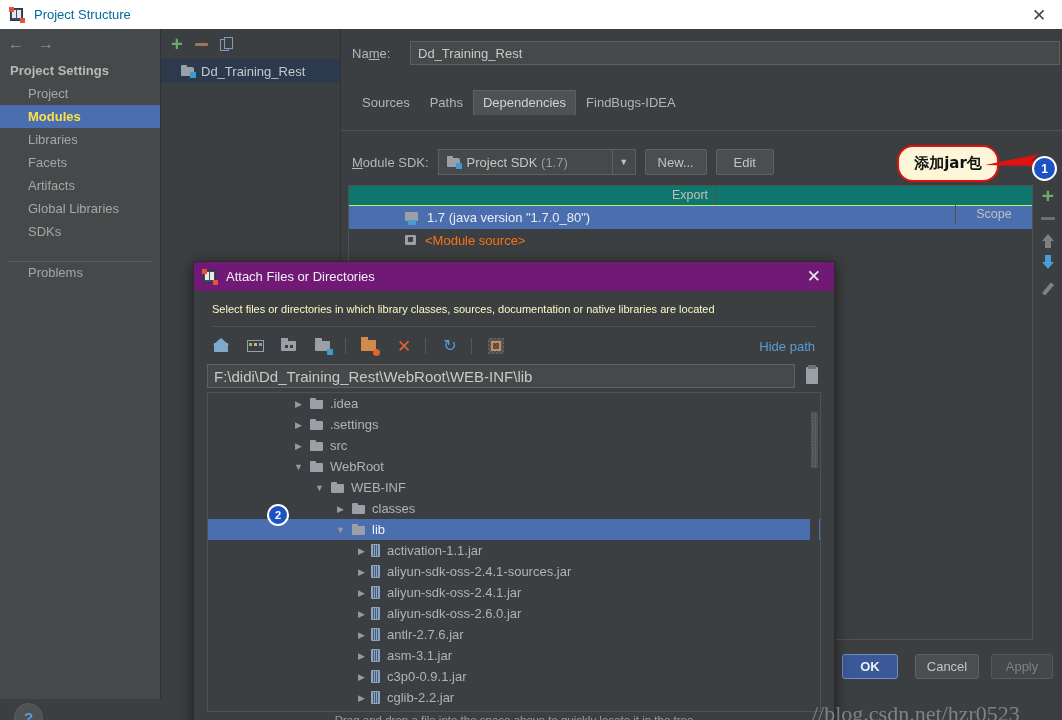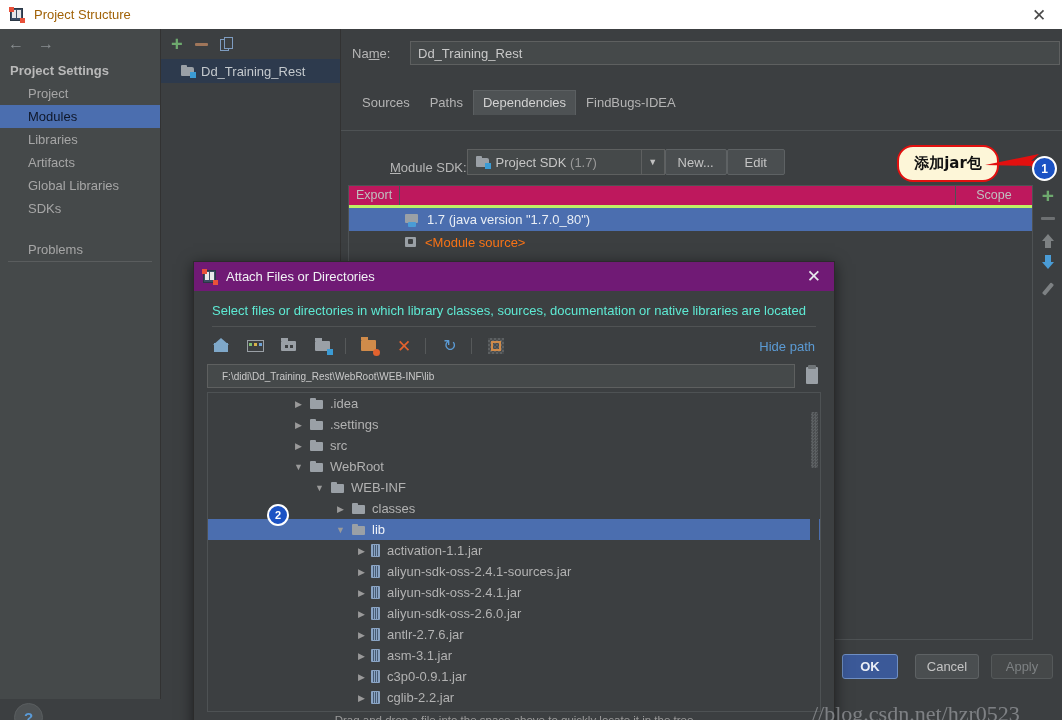--- a/index.html
+++ b/index.html
@@ -15,21 +15,21 @@
   .abs{position:absolute;}
 
   
   #titlebar{
     left:0;top:0;width:1062px;height:29px;
     background:#ffffff;
     border-bottom:1px solid #d9d9d9;
     display:flex;align-items:center;
   }
   #titlebar .tb-icon{margin-left:9px;width:16px;height:16px;position:relative;}
-  #titlebar .tb-title{margin-left:9px;color:#a16207;font-size:13px;}
+  #titlebar .tb-title{margin-left:9px;color:#0369a1;font-size:13px;}
   #titlebar .tb-close{
     position:absolute;right:0;top:0;width:46px;height:29px;
     display:flex;align-items:center;justify-content:center;
     color:#4a4a4a;font-size:17px;font-family:"DejaVu Sans",sans-serif;
   }
   
   .ij-icon{width:16px;height:16px;position:relative;display:inline-block;}
   .ij-icon:before{content:"";position:absolute;left:1px;top:1px;width:13px;height:13px;background:#3b4d63;border:1px solid #2b3745;box-sizing:border-box;}
   .ij-icon:after{content:"";position:absolute;left:3px;top:3px;width:4px;height:8px;background:#e8e8e8;box-shadow:5px 0 0 0 #e8e8e8;}
   .ij-icon .red{position:absolute;left:0;top:0;width:5px;height:5px;background:#e8513a;z-index:2;}
@@ -41,21 +41,21 @@
   
   #leftnav{
     position:absolute;left:0;top:0;width:160px;height:670px;
     background:#45494a;
     border-right:1px solid #323232;
   }
   #navbar{height:30px;display:flex;align-items:center;padding-left:8px;gap:14px;}
   .navarrow{color:#8a8f91;font-size:16px;line-height:1;}
   .nav-item{height:23px;line-height:23px;padding-left:28px;color:#a6a6a6;font-size:13px;white-space:nowrap;}
   .nav-section{height:23px;line-height:23px;padding-left:10px;color:#b9b9b9;font-size:13px;font-weight:bold;white-space:nowrap;}
-  .nav-item.selected{background:#4b6eaf;color:#0f172a;}
+  .nav-item.selected{background:#4b6eaf;color:#fde047;font-weight:bold;}
   #nav-sep{position:absolute;left:8px;top:232px;width:144px;height:1px;background:#5a5d5e;}
   #help-btn{
     position:absolute;left:14px;top:674px;width:27px;height:27px;border-radius:50%;
     background:#4e5254;border:1px solid #5a5e60;
     color:#5a9bd8;font-size:15px;font-weight:bold;
     display:flex;align-items:center;justify-content:center;
   }
 
   
   #modcol{position:absolute;left:161px;top:0;width:179px;height:670px;background:#3c3f41;border-right:1px solid #323232;}
@@ -85,21 +85,21 @@
     color:#c9c9c9;font-size:13px;display:flex;align-items:center;padding-left:7px;box-sizing:border-box;
   }
   #tabs{position:absolute;left:352px;top:60px;height:26px;display:flex;align-items:flex-end;}
   .tab{
     height:24px;line-height:24px;padding:0 9px;color:#b4b4b4;font-size:13px;
     border:1px solid transparent;border-bottom:none;
   }
   .tab.active{background:#4e5254;border-color:#5b5f61;color:#d2d2d2;}
   #tabline{position:absolute;left:341px;top:101px;width:721px;height:1px;background:#4e5254;}
 
-  #sdkrow{position:absolute;left:352px;top:120px;display:flex;align-items:flex-end;margin-left:38px;}
+  #sdkrow{position:absolute;left:352px;top:120px;display:flex;align-items:center;gap:9px;}
   #sdklabel{color:#b6b6b6;font-size:13px;}
   #sdklabel u{text-decoration:underline;}
   #sdkcombo{
     width:198px;height:26px;background:#45494a;border:1px solid #5e6060;
     display:flex;align-items:center;box-sizing:border-box;position:relative;
   }
   #sdkcombo .sdkfolder{margin-left:8px;}
   #sdkcombo .sdktext{margin-left:6px;color:#c6c6c6;font-size:13px;}
   #sdkcombo .sdkver{color:#9a9a9a;}
   #sdkcombo .arrowbox{
@@ -108,21 +108,21 @@
     color:#c0c0c0;font-size:9px;
   }
   .gbtn{
     height:26px;min-width:58px;padding:0 12px;background:#4a4e50;border:1px solid #5e6264;
     border-radius:2px;color:#c4c4c4;font-size:13px;display:flex;align-items:center;justify-content:center;
     box-sizing:border-box;
   }
 
   
   #deptable{position:absolute;left:348px;top:156px;width:685px;height:455px;border:1px solid #4e5254;box-sizing:border-box;background:#3c3f41;}
-  #dephead{height:19px;display:flex;align-items:center;background:#be185d;border-bottom:3px solid #bef264;}
+  #dephead{height:19px;display:flex;align-items:center;background:#0f766e;border-bottom:1px solid #bef264;flex-direction:column;}
   .dh{font-size:12.5px;color:#c0c0c0;padding:0 7px;height:19px;line-height:19px;}
   .dh.exp{border-right:1px solid #4e5254;}
   .dh.scope{margin-left:auto;border-left:1px solid #4e5254;width:76px;text-align:center;padding:0;}
   .deprow{height:23px;display:flex;align-items:center;gap:7px;padding-left:56px;font-size:13px;color:#f97316;}
   .deprow.sel{background:#4b6eaf;color:#e9eef5;}
   .jdkic{width:15px;height:13px;position:relative;flex:none;}
   .jdkic:before{content:"";position:absolute;left:0;top:1px;width:13px;height:9px;background:#9aa0a6;border-radius:1px;}
   .jdkic:after{content:"";position:absolute;left:3px;bottom:-1px;width:8px;height:5px;background:#4a9cd6;border-radius:1px;}
   .modsrcic{width:13px;height:13px;position:relative;flex:none;}
   .modsrcic:before{content:"";position:absolute;left:0;top:1px;width:11px;height:10px;background:#9aa0a6;border-radius:1px;}
@@ -173,21 +173,21 @@
     background:#3c3f41;border:1px solid #2b2b2b;
     box-shadow:0 3px 14px rgba(0,0,0,.55);
     z-index:60;
   }
   #dlg-title{
     height:29px;background:#701a75;display:flex;align-items:center;position:relative;
   }
   #dlg-title .t-ic{margin-left:8px;}
   #dlg-title .t-txt{margin-left:8px;color:#f0f2f4;font-size:13px;}
   #dlg-close{position:absolute;right:13px;top:5px;color:#e7eaee;font-size:17px;font-family:"DejaVu Sans",sans-serif;line-height:19px;}
-  #dlg-desc{padding:12px 0 0 18px;color:#5eead4;font-size:13px;}
+  #dlg-desc{padding:12px 0 0 18px;color:#fef9c3;font-size:11px;}
   #dlg-sep{position:absolute;left:18px;top:64px;width:604px;height:1px;background:#505354;}
   #dlg-toolbar{position:absolute;left:12px;top:70px;width:616px;height:28px;display:flex;align-items:center;}
   .dti{width:20px;height:20px;margin-left:6px;position:relative;}
   .dti.g{margin-left:14px;}
   .sepv{width:1px;height:16px;background:#56595a;margin-left:11px;}
   #hidepath{margin-left:auto;color:#5b9bd5;font-size:13px;padding-right:7px;}
 
   
   .ic-home:before{content:"";position:absolute;left:2px;top:7px;width:14px;height:9px;background:#7fa8c9;}
   .ic-home:after{content:"";position:absolute;left:1px;top:2px;border-left:8px solid transparent;border-right:8px solid transparent;border-bottom:7px solid #7fa8c9;}
@@ -205,21 +205,21 @@
   .ic-x{color:#e2622e;font-size:17px;font-weight:bold;line-height:20px;text-align:center;font-family:"DejaVu Sans",sans-serif;}
   .ic-refresh{color:#5b9bd5;font-size:16px;line-height:20px;text-align:center;}
   .ic-hidden:before{content:"";position:absolute;left:2px;top:2px;width:16px;height:16px;background:
      repeating-conic-gradient(#5c6062 0% 25%, #484b4d 0% 50%) 0 0/4px 4px;}
   .ic-hidden:after{content:"";position:absolute;left:5px;top:5px;width:10px;height:10px;border:2px solid #d08b4a;box-sizing:border-box;}
 
   #pathrow{position:absolute;left:13px;top:102px;width:614px;height:24px;}
   #pathfield{
     position:absolute;left:0;top:0;width:588px;height:24px;
     background:#45494a;border:1px solid #5e6060;box-sizing:border-box;
-    display:flex;align-items:center;padding-left:14px;color:#c9c9c9;font-size:10px;
+    display:flex;align-items:center;padding-left:6px;color:#c9c9c9;font-size:15px;
   }
   #pathpaste{position:absolute;right:0;top:1px;width:17px;height:21px;position:absolute;}
   #pathpaste:before{content:"";position:absolute;left:2px;top:2px;width:12px;height:17px;background:#9aa0a6;border-radius:1px;}
   #pathpaste:after{content:"";position:absolute;left:4px;top:0px;width:8px;height:4px;background:#6f7477;border-radius:1px;}
 
   #treepane{
     position:absolute;left:13px;top:130px;width:614px;height:320px;
     background:#3c3f41;border:1px solid #4e5254;box-sizing:border-box;overflow:hidden;
   }
   .trow{height:21px;display:flex;align-items:center;font-size:13px;color:#b2b2b2;position:relative;}
@@ -270,20 +270,21 @@
   <div id="leftnav">
     <div id="navbar">
       <span class="navarrow">←</span>
       <span class="navarrow">→</span>
     </div>
 
     <div class="nav-section">Project Settings</div>
     <div class="nav-item">Project</div>
     <div class="nav-item selected">Modules</div>
     <div class="nav-item">Libraries</div>
+    <div class="nav-item">Facets</div>
     <div class="nav-item">Artifacts</div>
 
     <div class="nav-item">Global Libraries</div>
     <div class="nav-item">SDKs</div>
 
     <div id="nav-sep"></div>
     <div class="nav-item" style="margin-top:18px">Problems</div>
   </div>
 
   <div id="help-btn">?</div>

